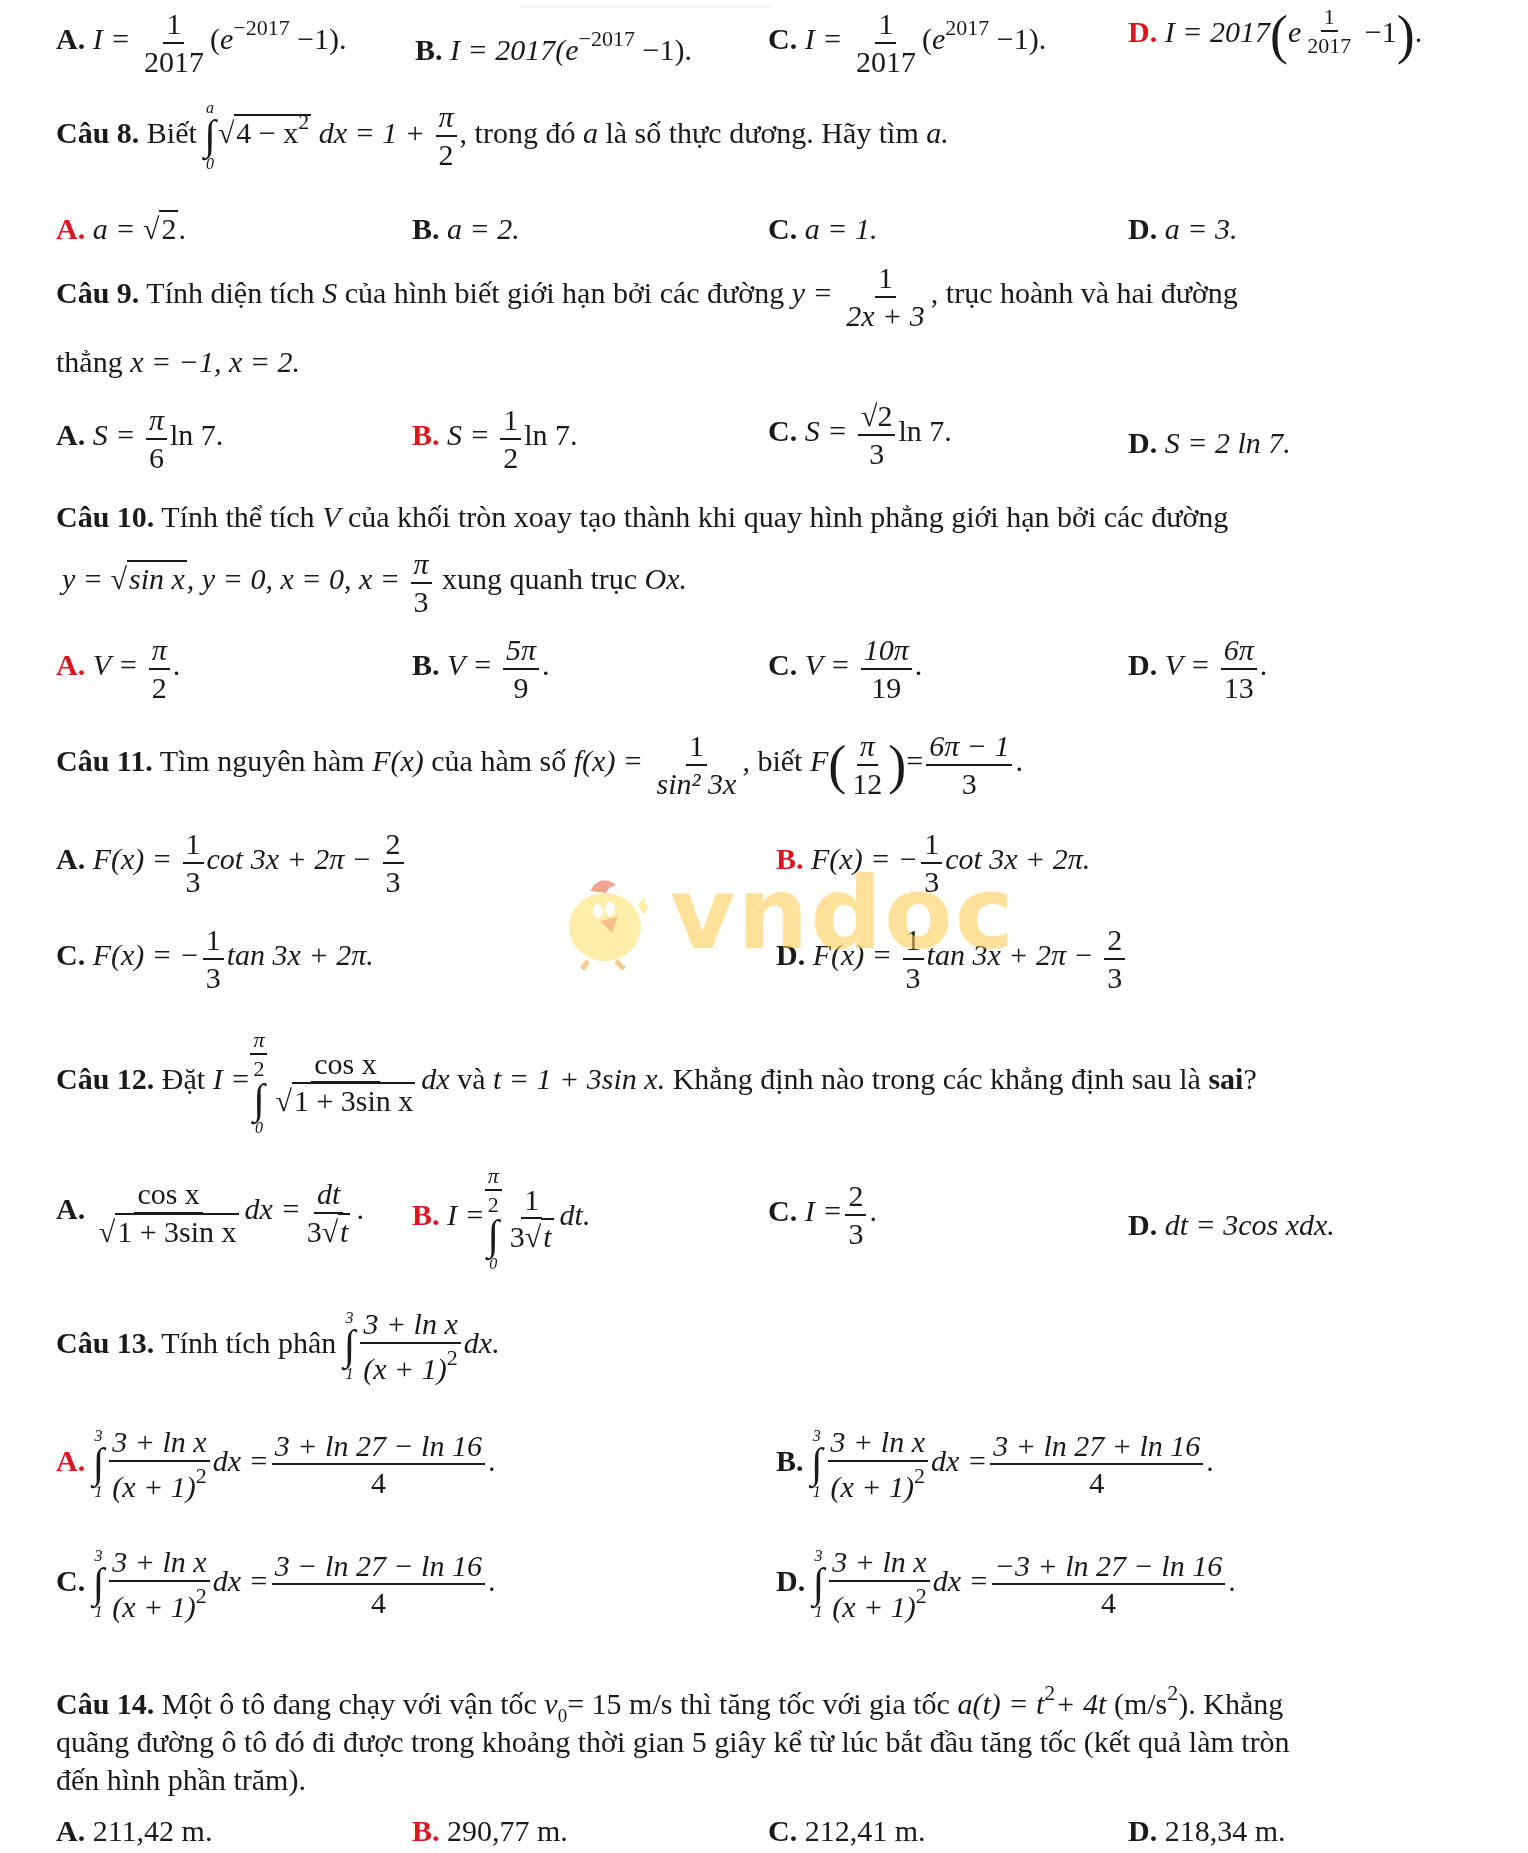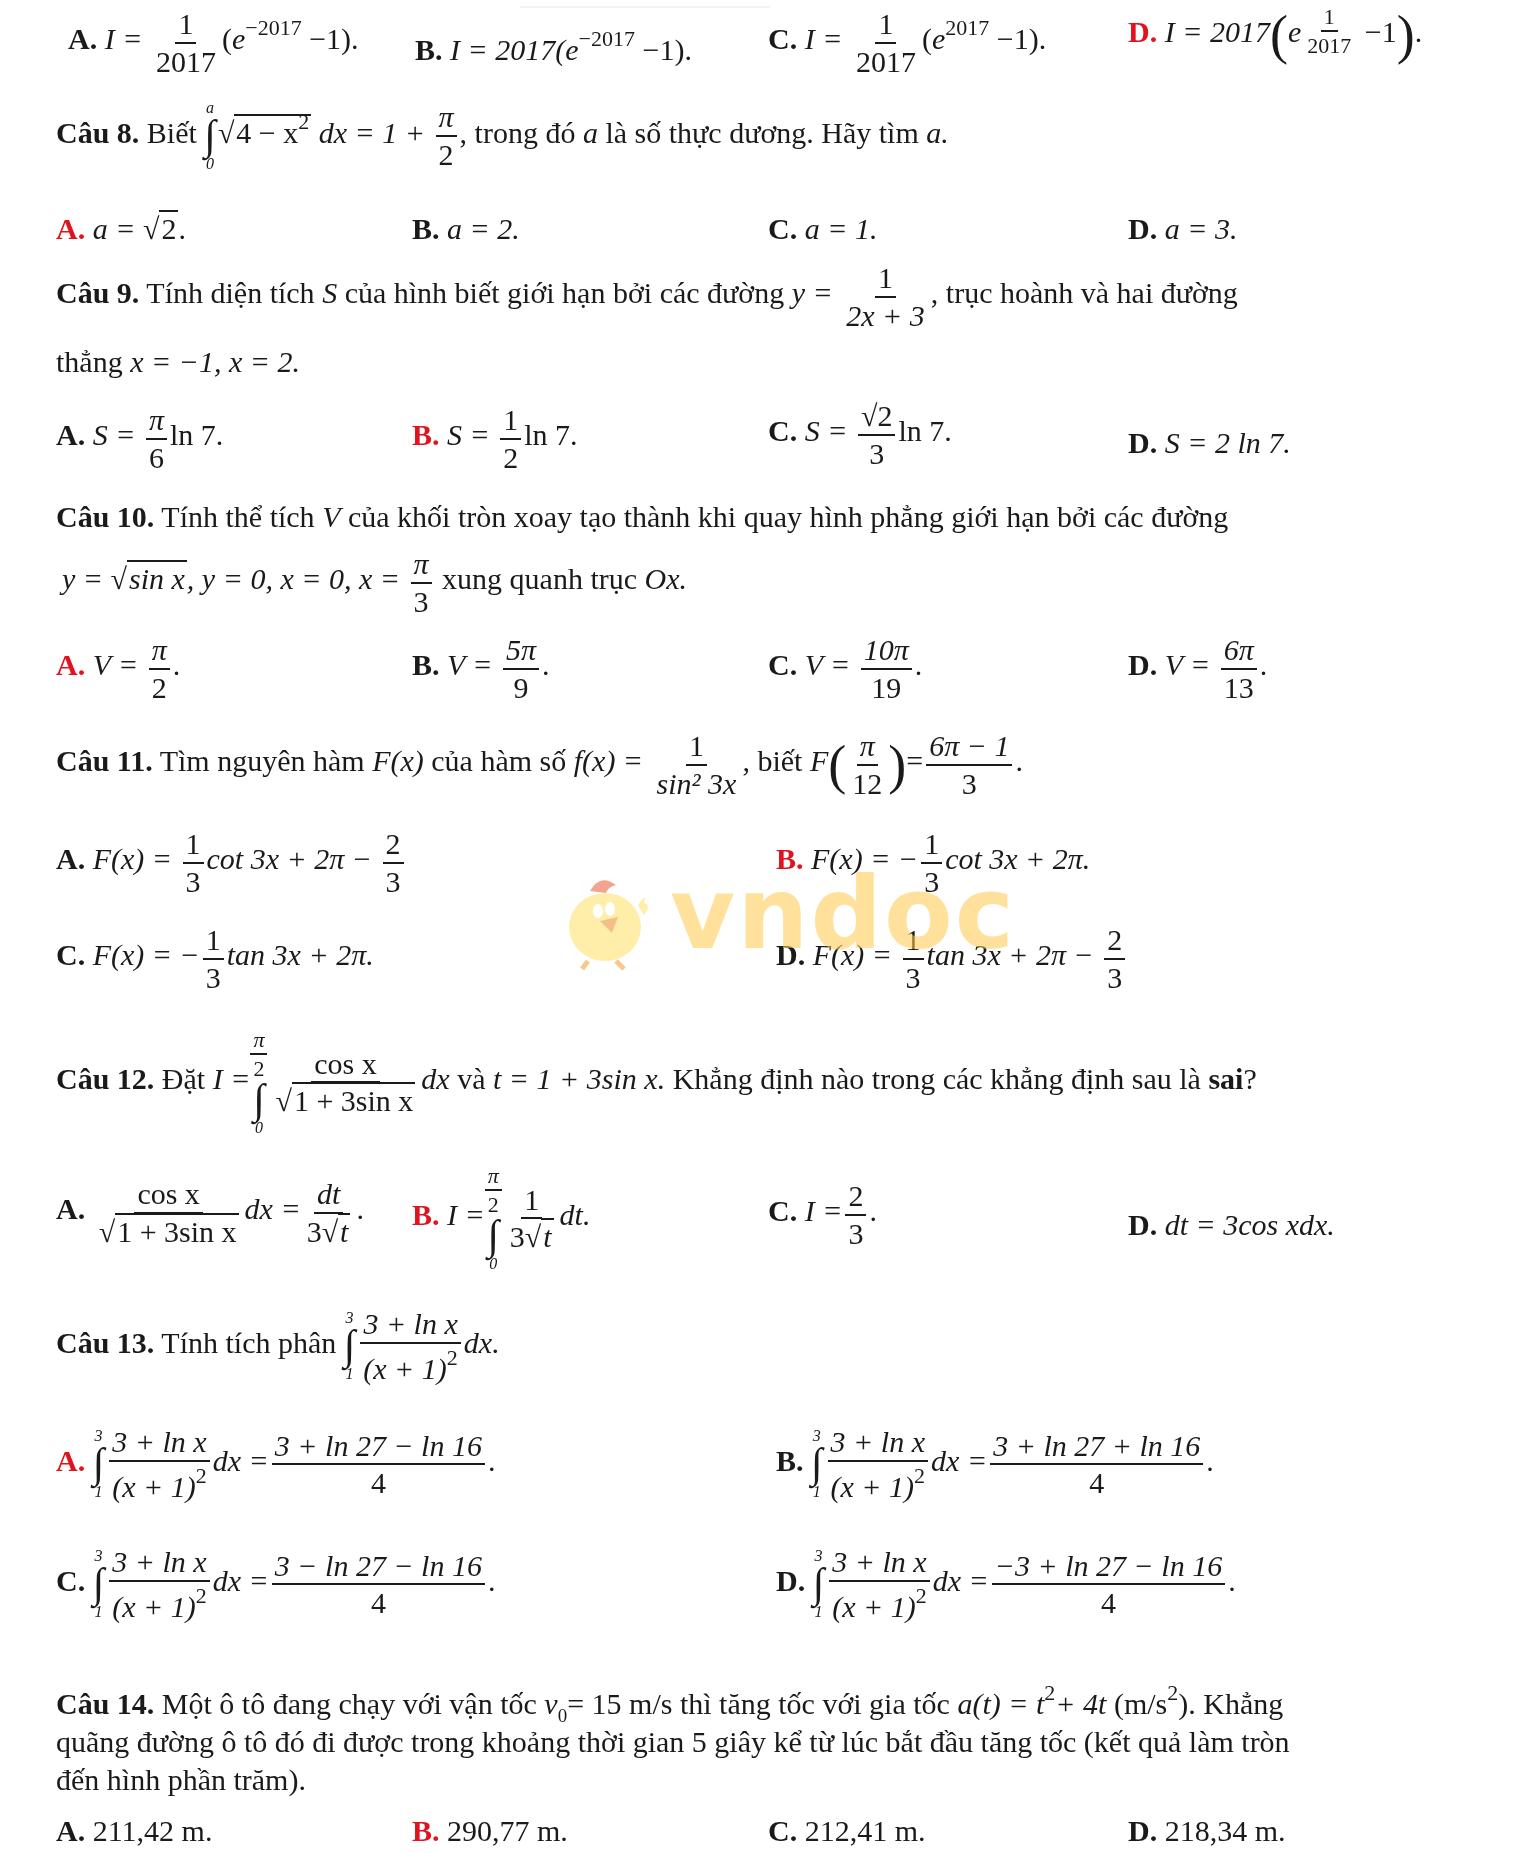--- a/index.html
+++ b/index.html
@@ -25,21 +25,21 @@
   .watermark{position:absolute;left:560px;top:865px;width:420px;height:110px;opacity:0.55;}
   .wm-text{position:absolute;left:110px;top:-10px;font-family:"DejaVu Sans",sans-serif;font-weight:bold;font-size:100px;color:#ffc94d;letter-spacing:2px;}
   .wm-chick{position:absolute;left:0;top:0;width:100px;height:110px;}
   .top-rule{position:absolute;left:520px;top:6px;width:250px;height:2px;background:#f3f3ee;}
 </style>
 </head>
 <body>
 
 <div class="top-rule"></div>
 
-<div class="abs" style="left:68px;top:8px;">
+<div class="abs" style="left:56px;top:8px;">
   <span class="lbl">A.</span>
   <span class="m">I =</span>
   <span class="frac">
       <span class="num">1</span>
       <span class="den">2017</span>
     </span><span>(</span><span class="m">e</span><span class="sup">−2017</span>
   <span>−1).</span>
 </div>
 <div class="abs" style="left:415px;top:26px;">
   <span class="lbl">B.</span>

